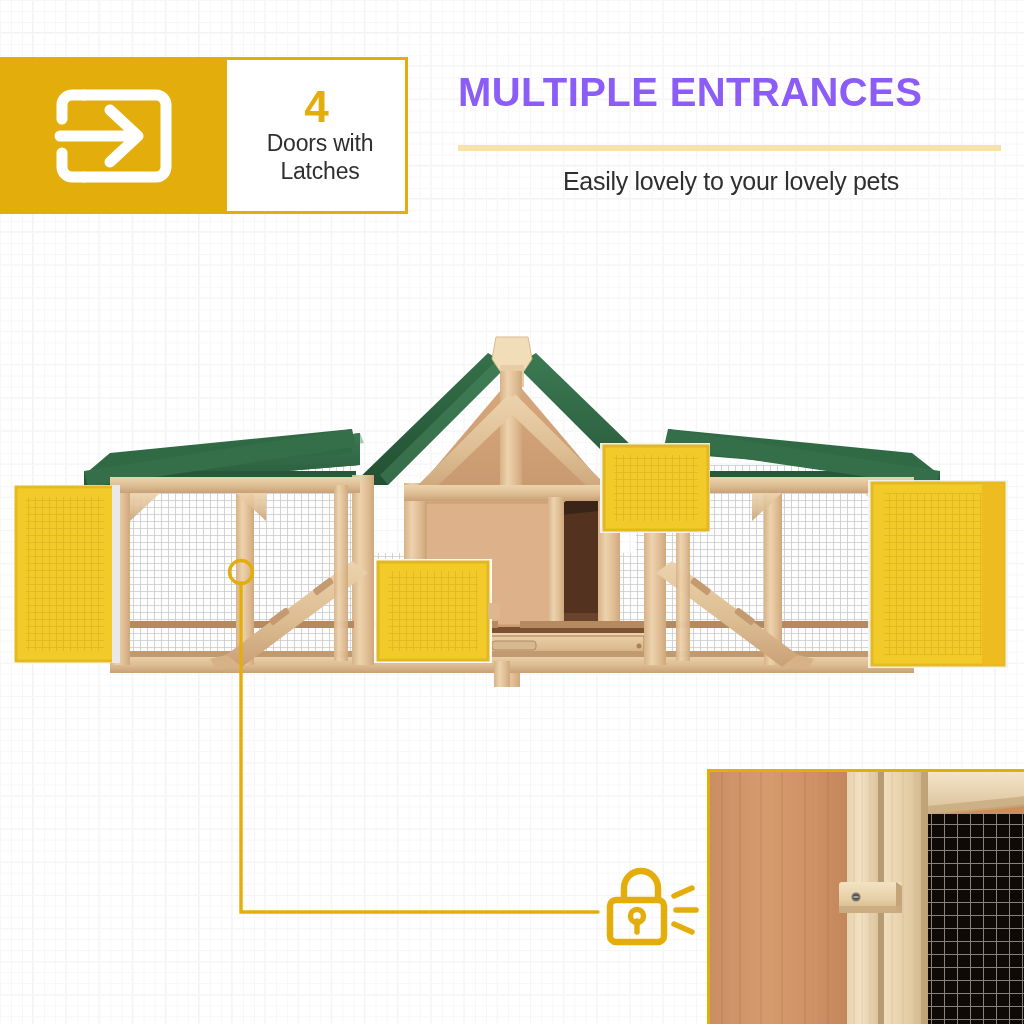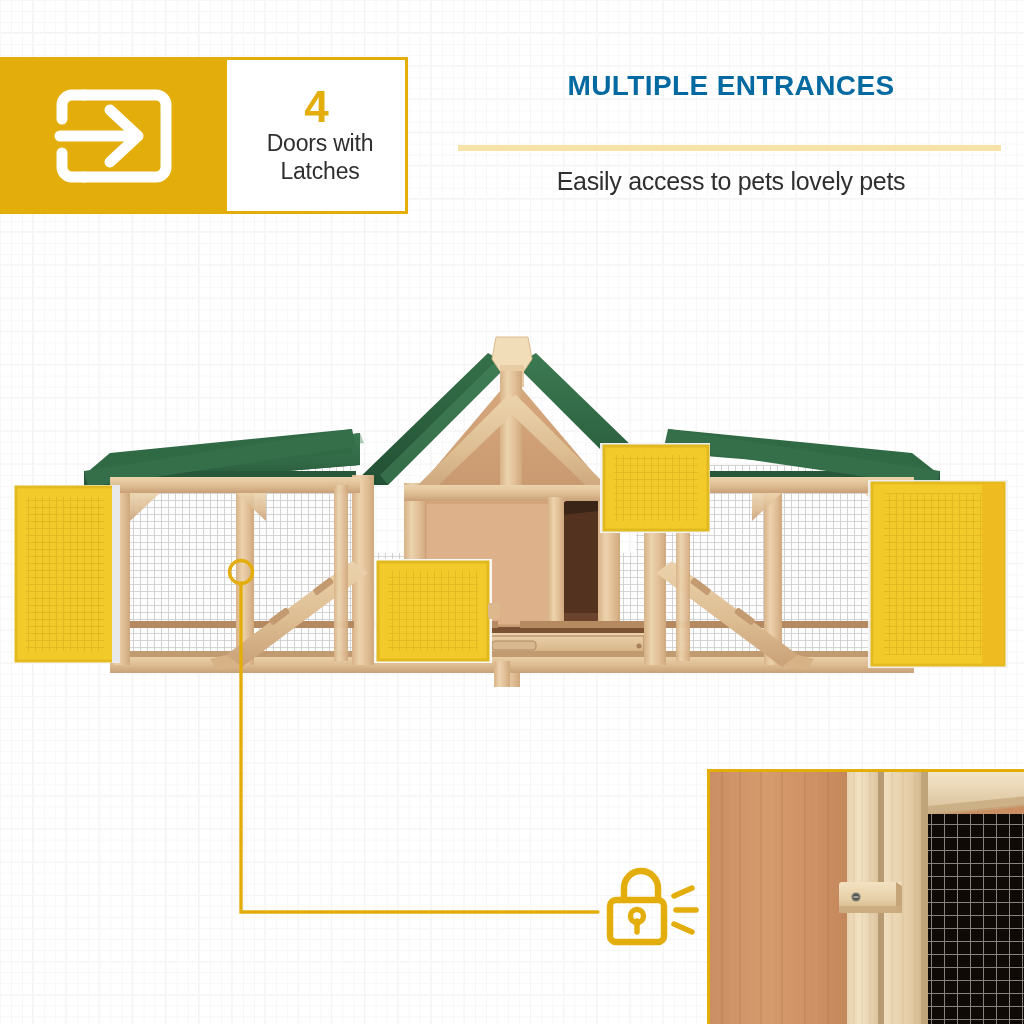--- a/index.html
+++ b/index.html
@@ -42,22 +42,22 @@
     color:#E3AE0B;font-size:44px;font-weight:bold;line-height:0.95;
     letter-spacing:-1px;margin-bottom:2px;
   }
   #badge-caption{
     color:#2f2f2f;font-size:23px;line-height:1.22;text-align:center;
     font-weight:300;letter-spacing:-0.2px;margin-left:8px;
   }
 
   #headline{
     position:absolute;left:458px;top:72px;width:546px;
-    color:#0369a1;font-size:28px;font-weight:bold;letter-spacing:0.4px;
-    line-height:1;white-space:nowrap;text-align:center;
+    color:#8b5cf6;font-size:40px;font-weight:bold;letter-spacing:0.4px;
+    line-height:1;white-space:nowrap;
   }
   #headline-divider{
     position:absolute;left:458px;top:145px;width:543px;height:6px;
     background:#F7E3A8;
   }
   #subheadline{
     position:absolute;left:458px;top:166px;width:546px;
     color:#2f2f2f;font-size:25px;font-weight:300;letter-spacing:-0.3px;
     text-align:center;line-height:1.2;
   }
@@ -98,21 +98,21 @@
 <div id="badge-textbox">
   <div id="badge-count">4</div>
   <div id="badge-caption">
     <div>Doors with</div>
     <div>Latches</div>
   </div>
 </div>
 
 <div id="headline">MULTIPLE ENTRANCES</div>
 <div id="headline-divider"></div>
-<div id="subheadline">Easily access to pets lovely pets</div>
+<div id="subheadline">Easily lovely to your lovely pets</div>
 
 <div id="product">
 <svg width="1024" height="370" viewBox="0 0 1024 370">
   <defs>
     <pattern id="mesh" width="7" height="7" patternUnits="userSpaceOnUse">
       <rect width="7" height="7" fill="#fdfdfd"></rect>
       <path d="M0 0 H7 M0 0 V7" stroke="#c9c9c9" stroke-width="1.6"></path>
     </pattern>
     <pattern id="meshY" width="7" height="7" patternUnits="userSpaceOnUse">
       <rect width="7" height="7" fill="#F2CB2B"></rect>

